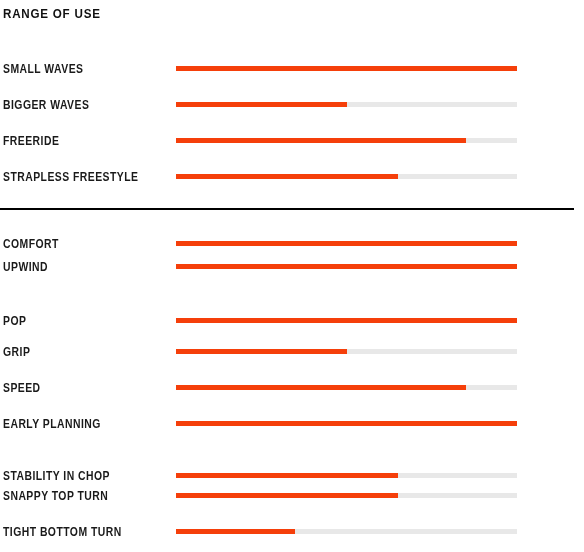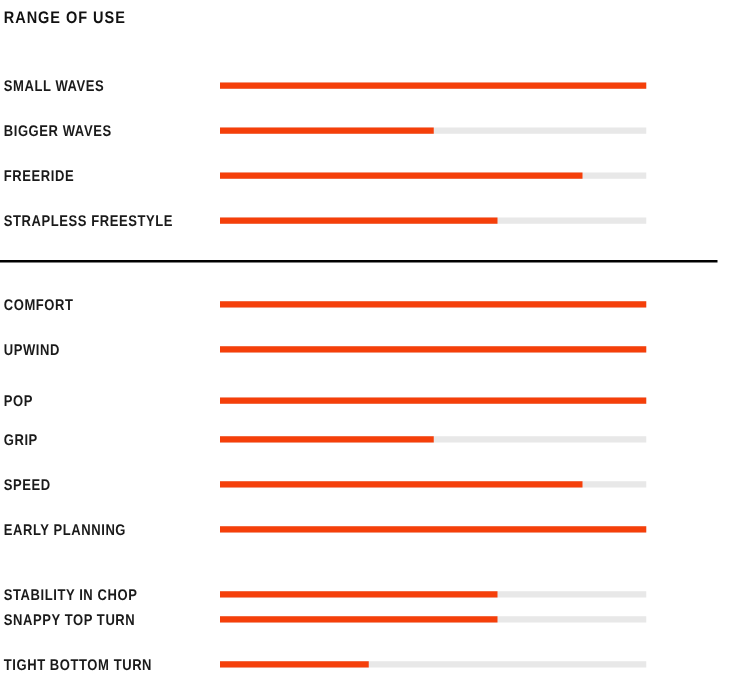--- a/index.html
+++ b/index.html
@@ -127,21 +127,21 @@
 
   <div class="section-divider" style="top:208px;"></div>
 
   <div id="section-two">
       <div class="bar-row" style="top: 235px;">
         <div class="bar-label">COMFORT</div>
         <div class="bar-track" style="background: rgb(232, 232, 232);">
           <div class="bar-fill" style="width: 100%; background: rgb(245, 63, 10);"></div>
         </div>
       </div>
-      <div class="bar-row" style="top: 271px;">
+      <div class="bar-row" style="top: 258px;">
         <div class="bar-label">UPWIND</div>
         <div class="bar-track" style="background: rgb(232, 232, 232);">
           <div class="bar-fill" style="width: 100%; background: rgb(245, 63, 10);"></div>
         </div>
       </div>
       <div class="bar-row" style="top: 312px;">
         <div class="bar-label">POP</div>
         <div class="bar-track" style="background: rgb(232, 232, 232);">
           <div class="bar-fill" style="width: 100%; background: rgb(245, 63, 10);"></div>
         </div>

